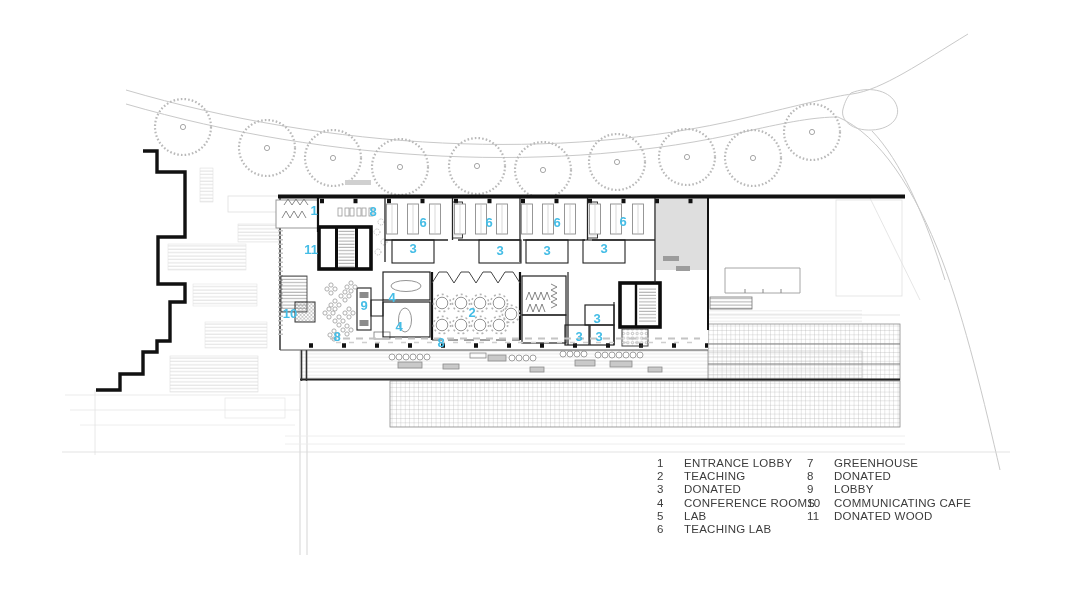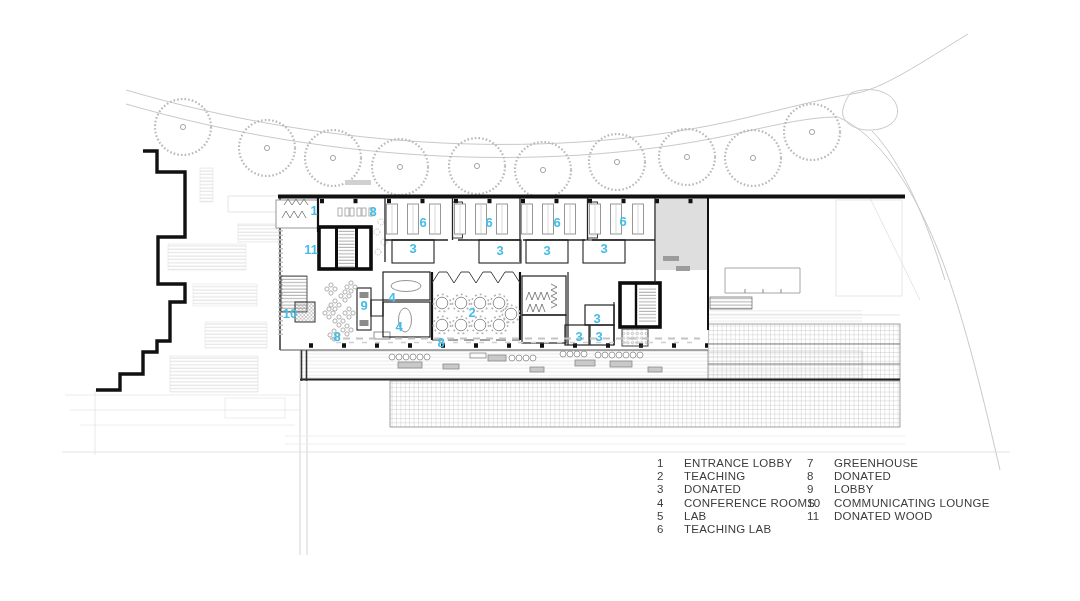--- a/index.html
+++ b/index.html
@@ -366,20 +366,20 @@
   <div class="lrow">
     <span class="lnum">8</span>
     <span class="llabel">DONATED</span>
   </div>
   <div class="lrow">
     <span class="lnum">9</span>
     <span class="llabel">LOBBY</span>
   </div>
   <div class="lrow">
     <span class="lnum">10</span>
-    <span class="llabel">COMMUNICATING LOUNGE</span>
+    <span class="llabel">COMMUNICATING CAFE</span>
   </div>
   <div class="lrow">
     <span class="lnum">11</span>
     <span class="llabel">DONATED WOOD</span>
   </div>
 </div>
 </div>
 
 </body></html>

